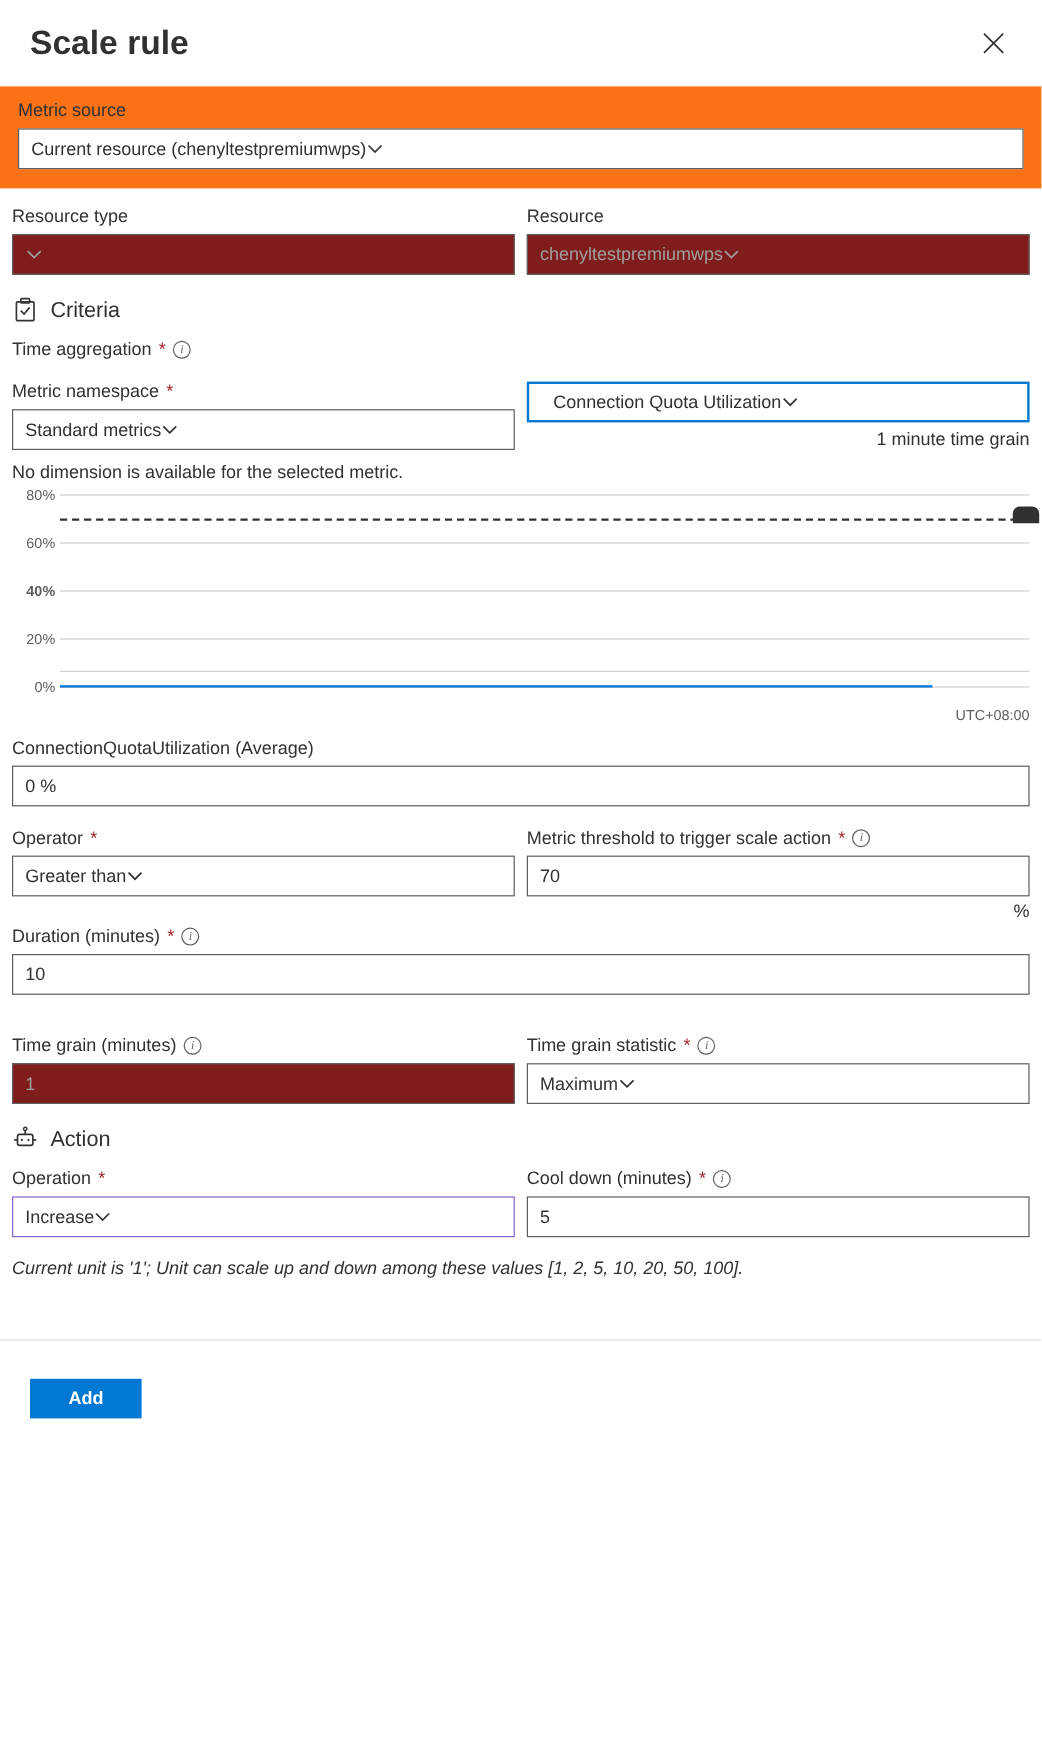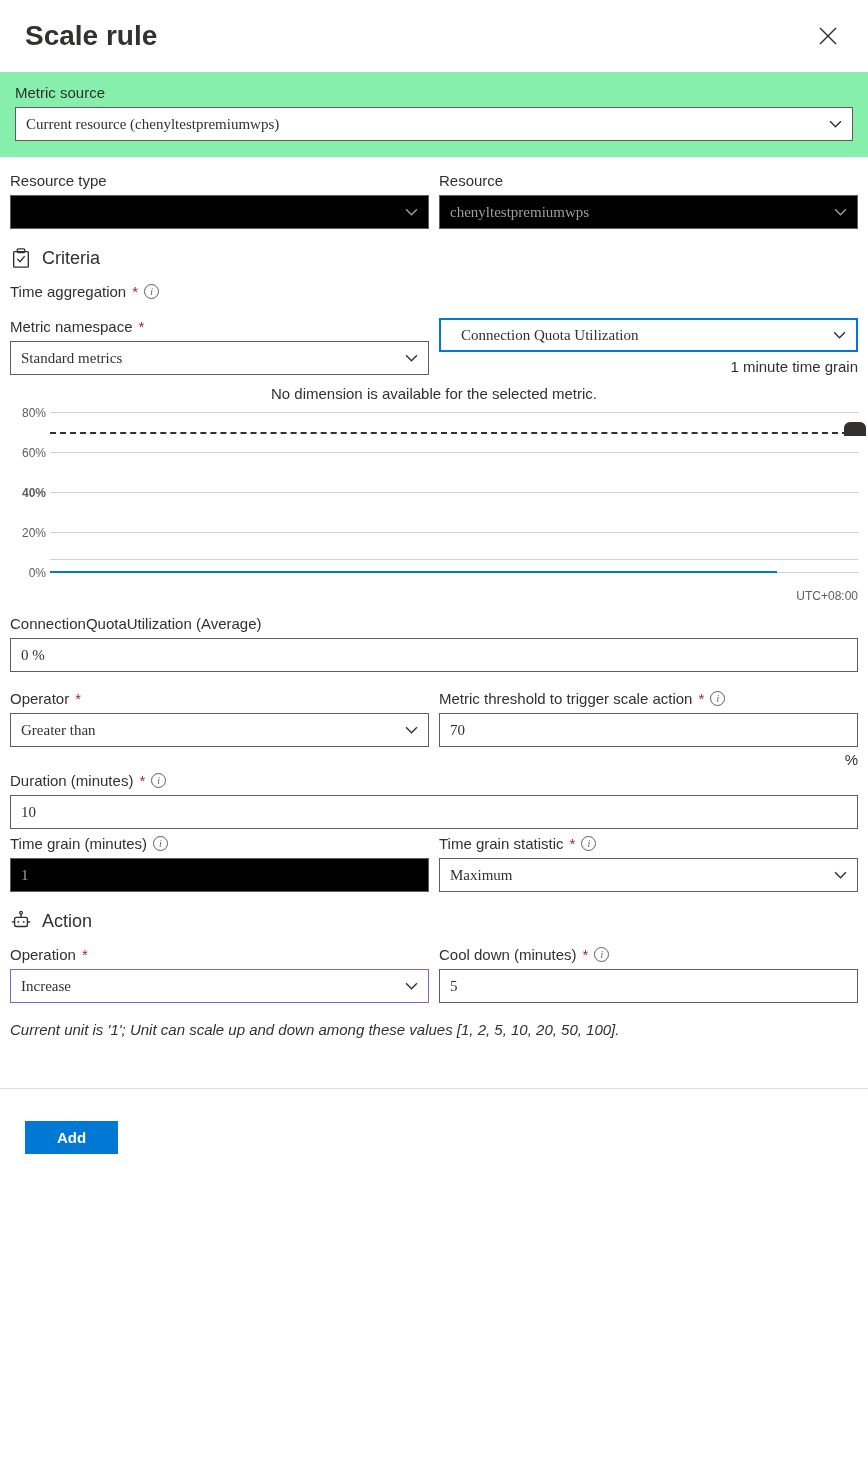--- a/index.html
+++ b/index.html
@@ -15,21 +15,21 @@
     justify-content: space-between;
     align-items: center;
     padding: 20px 25px 20px 25px;
   }
   h1 { font-size: 28px; font-weight: 600; }
   .close {
     font-size: 22px; cursor: pointer; color: #323130;
     width: 30px; height: 30px; display:flex; align-items:center; justify-content:center;
   }
   .gray-band {
-    background: #86efac;
+    background: #f97316;
     padding: 12px 15px 16px 15px;
   }
   .content { padding: 15px 10px 20px 10px; }
   .label {
     font-size: 15px;
     color: #323130;
     margin-bottom: 6px;
     display: flex;
     align-items: center;
     gap: 6px;
@@ -43,27 +43,26 @@
   .select-box, .input-box {
     width: 100%;
     height: 34px;
     border: 1px solid #605e5c;
     background: #fff;
     padding: 0 10px;
     font-size: 15px;
     color: #323130;
     display: flex;
     align-items: center;
-    justify-content: space-between;
+    justify-content: flex-start;
     cursor: pointer;
-    font-family: Liberation Serif, serif;
   }
   .input-box { cursor: text; }
   .select-box.disabled, .input-box.disabled {
-    background: #000000;
+    background: #7f1d1d;
     color: #a19f9d;
     cursor: default;
   }
   .select-box.highlighted { border: 2px solid #0078d4; padding-left: 20px; }
   .select-box.purple { border: 1px solid #8661c5; }
   .chev {
     width: 14px; height: 14px; flex-shrink:0;
     display:inline-flex; align-items:center; justify-content:center;
   }
   .chev svg { width:13px; height:13px; }
@@ -72,21 +71,21 @@
   .section-title {
     display:flex; align-items:center; gap:10px;
     font-size: 18px; font-weight: 400; margin: 12px 0 14px 0;
   }
   .section-icon {
     width:22px; height:22px; display:inline-flex;
   }
   .hint-right {
     text-align: right; font-size: 15px; color: #323130; margin-top: 6px;
   }
-  .no-dim { font-size: 15px; margin: 10px 0 10px 0; color:#323130;text-align:center; }
+  .no-dim { font-size: 15px; margin: 10px 0 10px 0; color:#323130; }
   .chart {
     position: relative; height: 175px; margin: 6px 0 2px 0;
     padding-left: 40px;
   }
   .chart-grid { position: relative; height: 148px; border-bottom:1px solid #d2d0ce;}
   .gridline {
     position:absolute; left:0; right:0; border-top:1px solid #d2d0ce;
   }
   .ylabel {
     position:absolute; left:-40px; transform: translateY(-50%);
@@ -269,21 +268,21 @@
         <span class="req">*</span>
         <span class="info-icon">i</span>
       </div>
       <div class="input-box">
         <span>70</span>
       </div>
       <div class="unit-right">%</div>
     </div>
   </div>
 
-  <div style="margin-bottom:6px;">
+  <div style="margin-bottom:34px;">
     <div class="label">
       <span>Duration (minutes)</span>
       <span class="req">*</span>
       <span class="info-icon">i</span>
     </div>
     <div class="input-box">
       <span>10</span>
     </div>
   </div>
 

